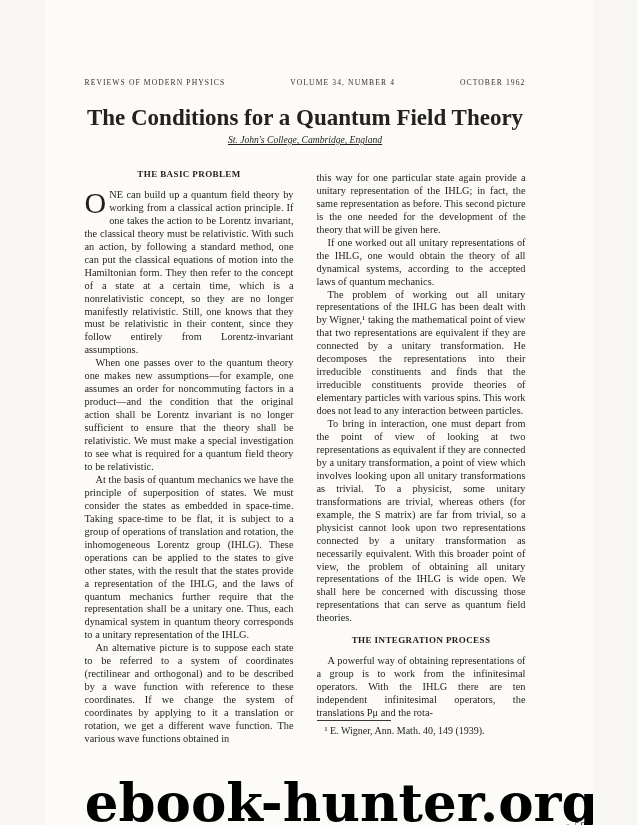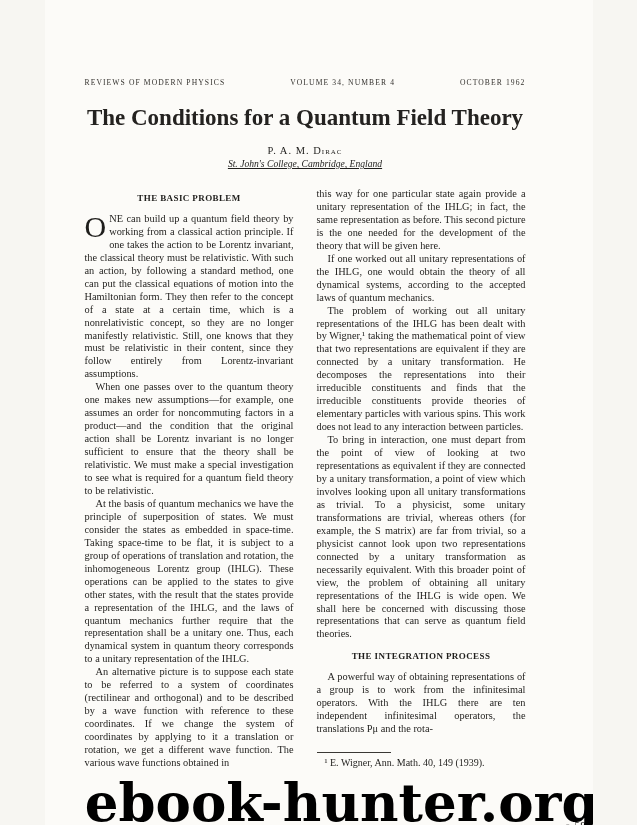--- a/index.html
+++ b/index.html
@@ -46,20 +46,21 @@
     text-align: center;
     font-style: italic;
     font-size: 9.6px;
     text-decoration: underline;
   }
   .columns {
     display: flex;
     gap: 23px;
     margin-top: 19px;
     text-align: justify;
+    align-items: center;
   }
   .col {
     width: 243px;
     font-size: 10.35px;
     line-height: 12.95px;
     hyphens: auto;
   }
   .col-right {
     display: flex;
     flex-direction: column;
@@ -134,21 +135,20 @@
   <header class="journal-line">
     <span>REVIEWS OF MODERN PHYSICS</span>
     <span>VOLUME 34, NUMBER 4</span>
     <span>OCTOBER 1962</span>
   </header>
 
   <h1 class="title">
     <span>The Conditions for a Quantum Field Theory</span><br>
   </h1>
 
-  <div class="author">P. A. M. Dirac</div>
   <div class="affiliation">St. John's College, Cambridge, England</div>
 
   <div class="columns">
 
     <div class="col">
       <h2 class="sec">THE BASIC PROBLEM</h2>
       <p class="first"><span class="dropcap">O</span><span>NE can build up a quantum field theory by working from a classical action principle. If one takes the action to be Lorentz invariant, the classical theory must be relativistic. With such an action, by following a standard method, one can put the classical equations of motion into the Hamiltonian form. They then refer to the concept of a state at a certain time, which is a nonrelativistic concept, so they are no longer manifestly relativistic. Still, one knows that they must be relativistic in their content, since they follow entirely from Lorentz-invariant assumptions.</span></p>
       <p>When one passes over to the quantum theory one makes new assumptions—for example, one assumes an order for noncommuting factors in a product—and the condition that the original action shall be Lorentz invariant is no longer sufficient to ensure that the theory shall be relativistic. We must make a special investigation to see what is required for a quantum field theory to be relativistic.</p>
       <p>At the basis of quantum mechanics we have the principle of superposition of states. We must consider the states as embedded in space-time. Taking space-time to be flat, it is subject to a group of operations of translation and rotation, the inhomogeneous Lorentz group (IHLG). These operations can be applied to the states to give other states, with the result that the states provide a representation of the IHLG, and the laws of quantum mechanics further require that the representation shall be a unitary one. Thus, each dynamical system in quantum theory corresponds to a unitary representation of the IHLG.</p>
       <p>An alternative picture is to suppose each state to be referred to a system of coordinates (rectilinear and orthogonal) and to be described by a wave function with reference to these coordinates. If we change the system of coordinates by applying to it a translation or rotation, we get a different wave function. The various wave functions obtained in</p>

